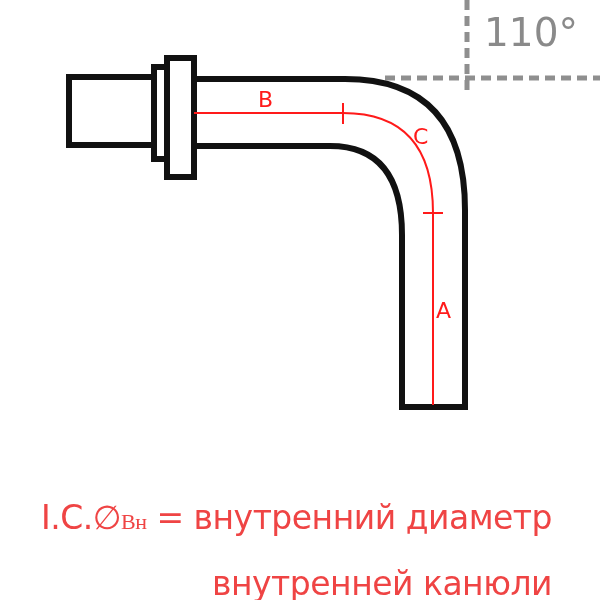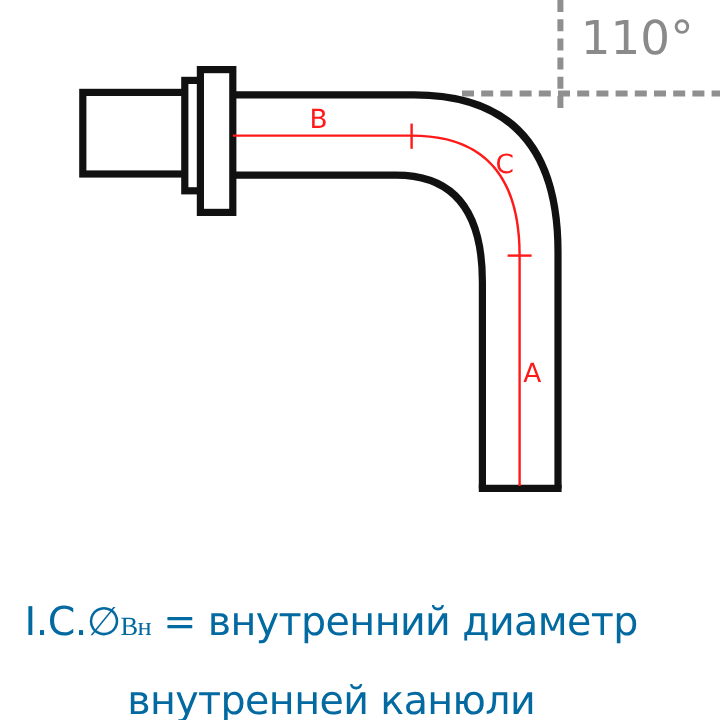--- a/index.html
+++ b/index.html
@@ -1,20 +1,20 @@
 <!DOCTYPE html>
 <html><head>
 <meta charset="utf-8">
 <style>
   html, body { margin: 0; padding: 0; background: #ffffff; }
   body { width: 600px; height: 600px; position: relative; overflow: hidden; }
   #diagram { position: absolute; left: 0; top: 0; width: 600px; height: 600px; }
   .caption {
-    position: absolute; left: 0; width: 552px; text-align: center;
-    font-family: "DejaVu Sans", sans-serif; color: #0369a1;
+    position: absolute; left: 0; width: 552px; text-align: right;
+    font-family: "DejaVu Sans", sans-serif; color: #ef4444;
     font-size: 33px; letter-spacing: -0.5px;
   }
   .caption-line1 { top: 498px; }
   .caption-line2 { top: 564px; }
   .sym { font-family: "DejaVu Sans", sans-serif; font-weight: 300; }
   .sub { font-family: "Liberation Serif", serif; font-size: 22px; }
   .angle-label {
     position: absolute; left: 484px; top: 10px;
     font-family: "DejaVu Sans", sans-serif; font-size: 39px; color: #8a8a8a;
   }

